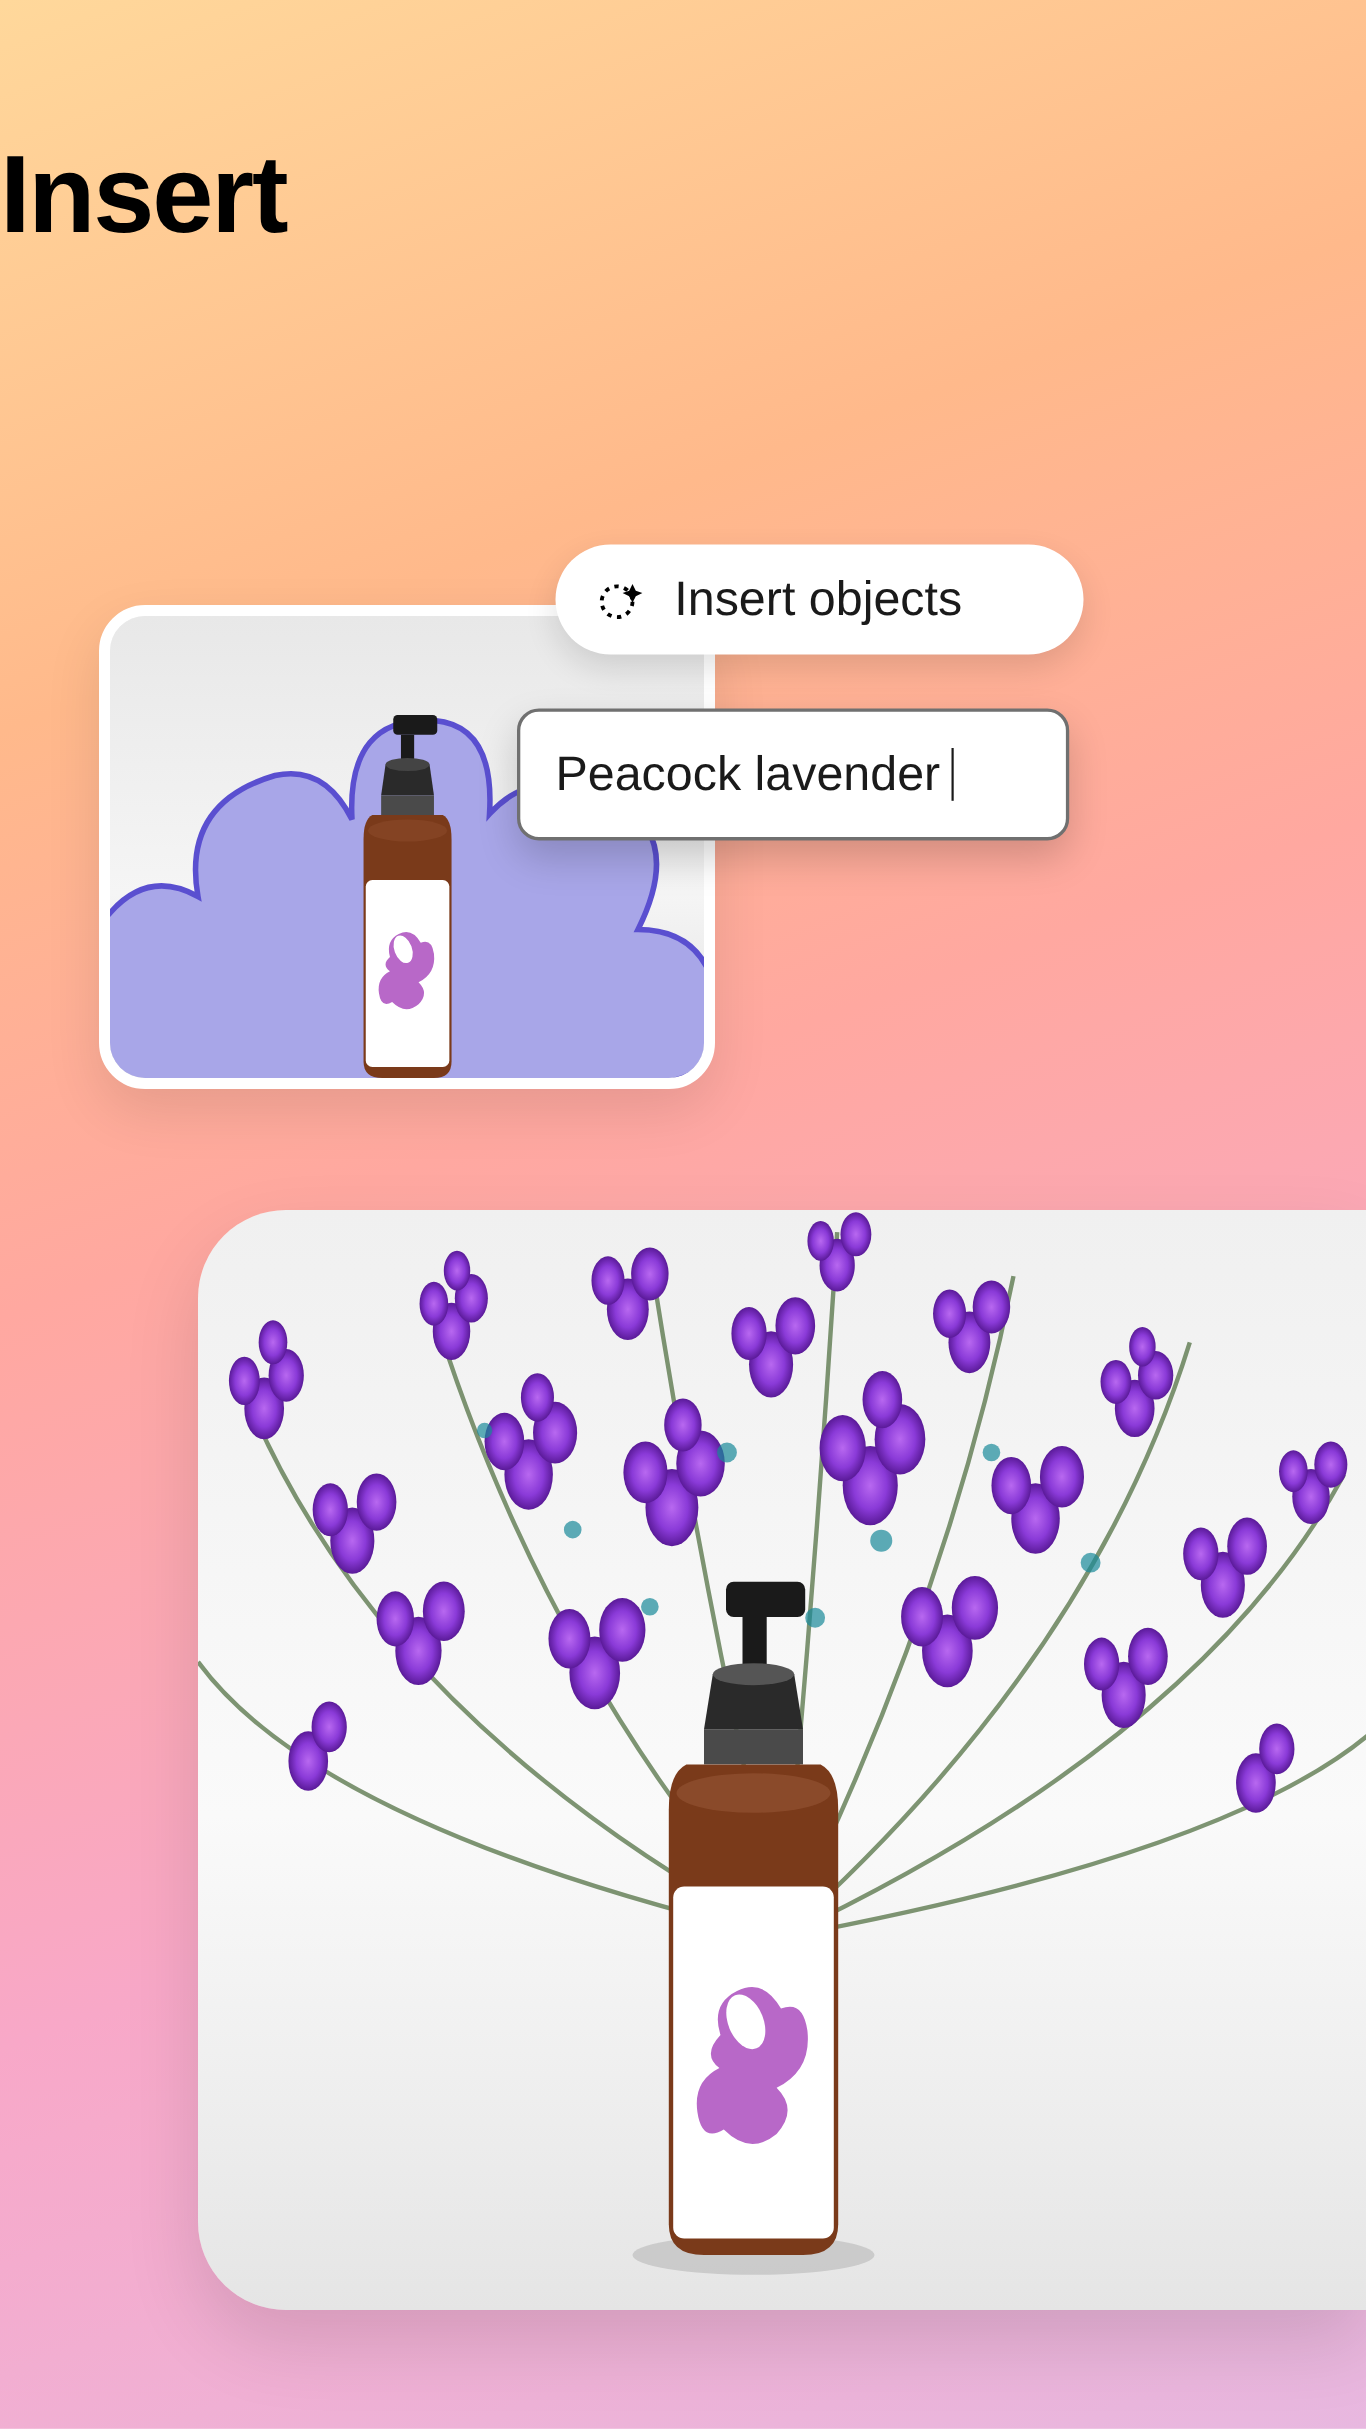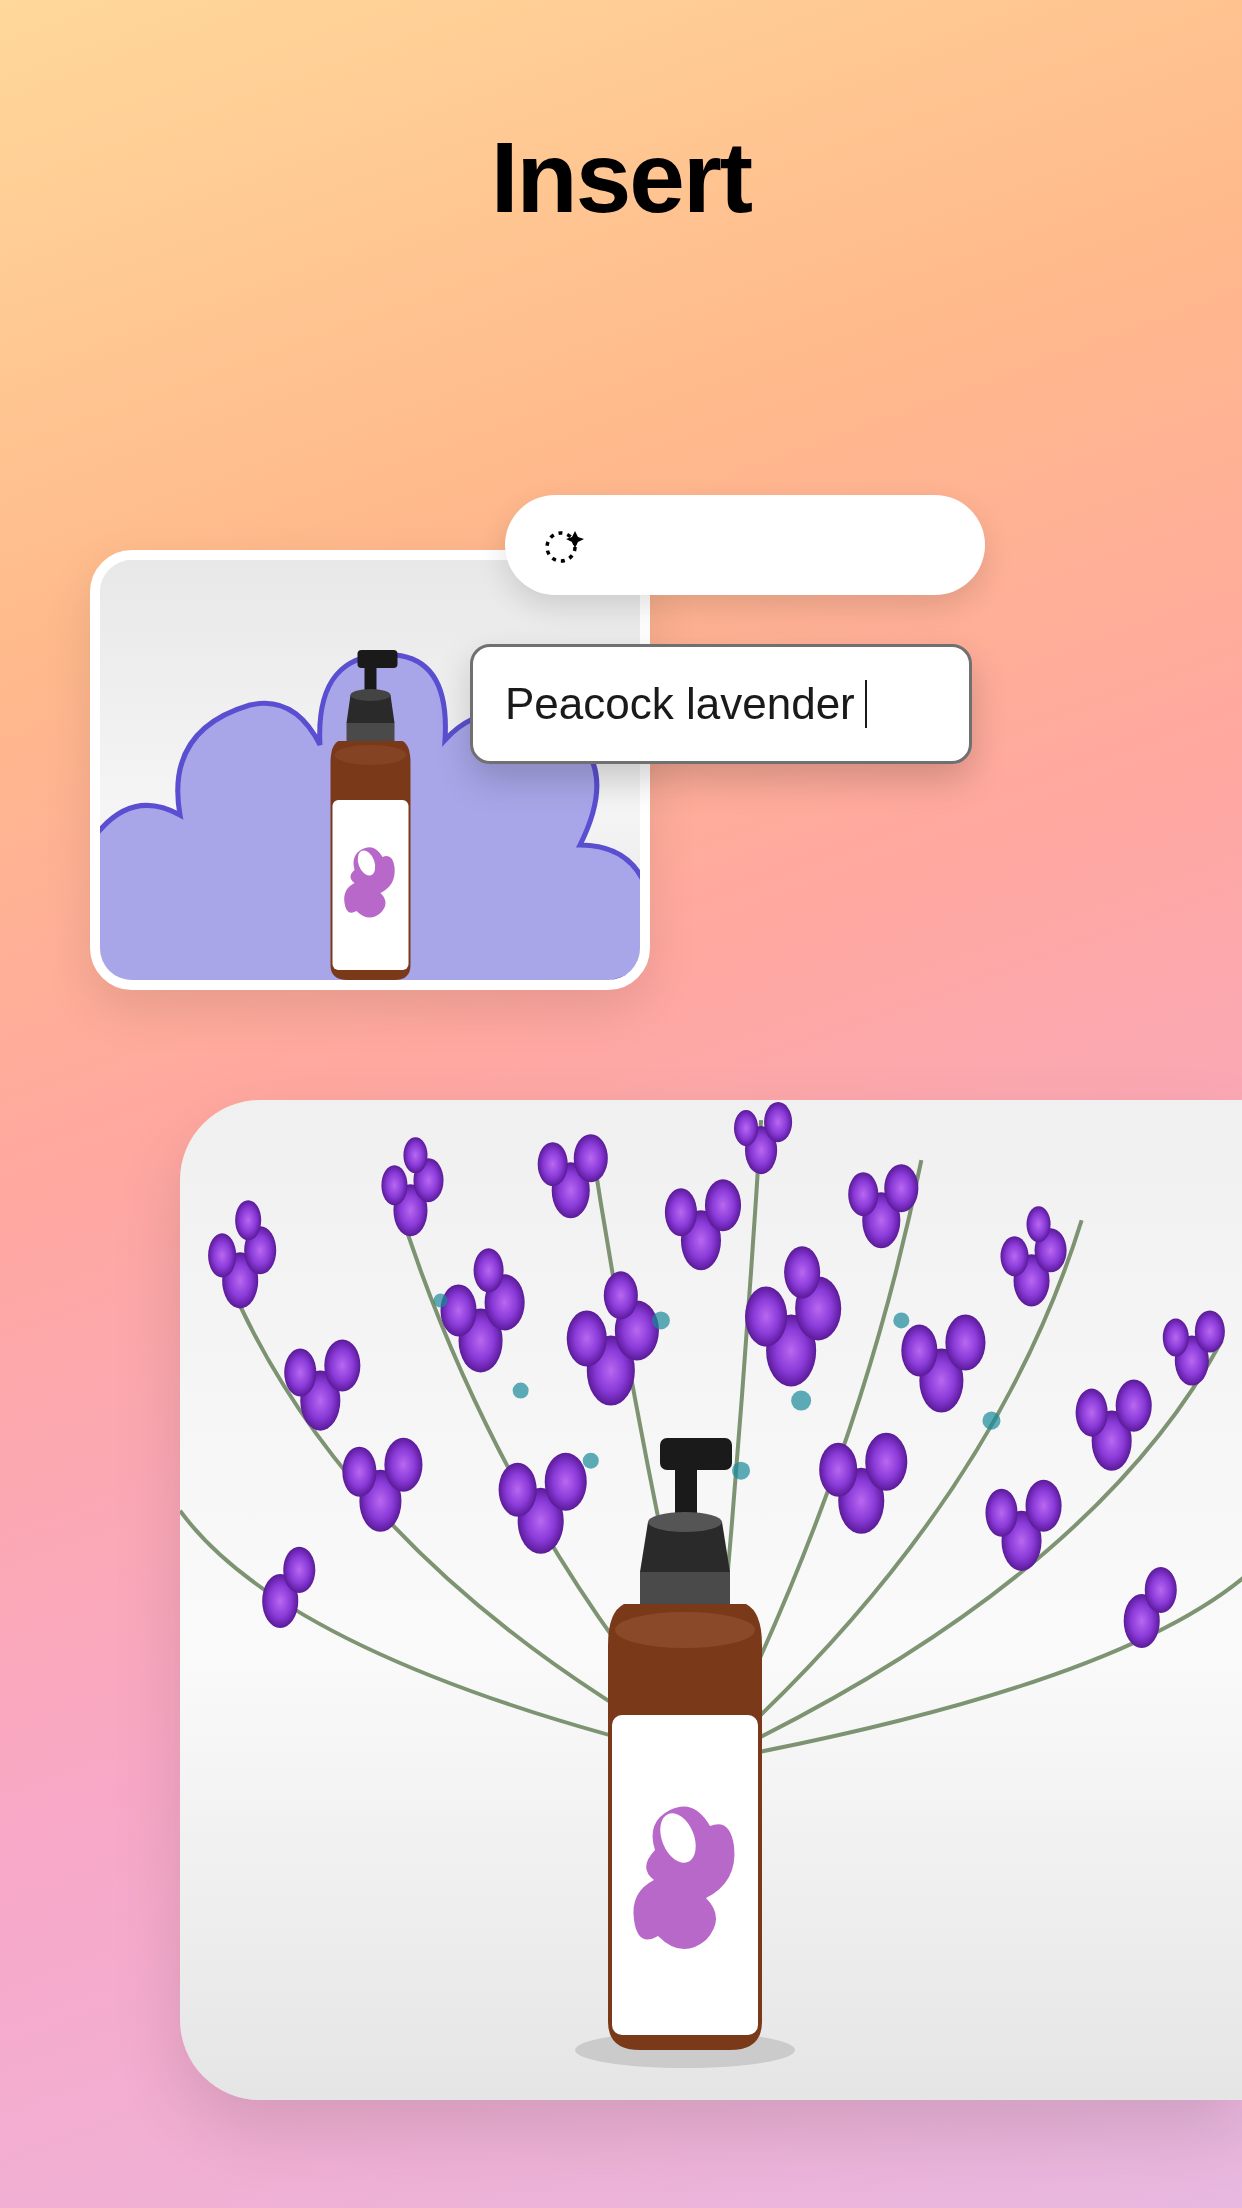--- a/index.html
+++ b/index.html
@@ -9,21 +9,21 @@
       background: linear-gradient(160deg, #ffd89b 0%, #ffb98b 25%, #ffa8a0 45%, #f8a8c8 70%, #e8b8e0 100%);
       font-family: -apple-system, BlinkMacSystemFont, 'Segoe UI', sans-serif;
       position: relative;
       overflow: hidden;
     }
     .headline {
       position: absolute;
       top: 120px;
       left: 0;
       right: 0;
-      text-align: center;
+      text-align: left;
       font-size: 100px;
       font-weight: 800;
       color: #000;
       line-height: 1.15;
       letter-spacing: -2px;
     }
     .card-before {
       position: absolute;
       top: 550px;
       left: 90px;
@@ -171,20 +171,21 @@
       <ellipse cx="64" cy="218" rx="8" ry="13" fill="#fff" transform="rotate(-20 64 218)"></ellipse>
     </svg>
   </div>
 </div>
 
 <div class="pill-button">
   <svg width="48" height="48" viewBox="0 0 48 48">
     <circle cx="20" cy="26" r="14" fill="none" stroke="#000" stroke-width="3.5" stroke-dasharray="4 5"></circle>
     <path d="M 34 10 L 37 16 L 43 18 L 37 21 L 34 27 L 31 21 L 25 18 L 31 16 Z" fill="#000"></path>
   </svg>
+  <span class="label">Insert objects</span>
 </div>
 
 <div class="prompt-input">
   <span class="text">Peacock lavender</span>
   <span class="cursor"></span>
 </div>
 
 <div class="card-after">
   <svg class="lavender-bg" viewBox="0 0 1140 880" preserveAspectRatio="xMidYMid slice">
     <defs>

